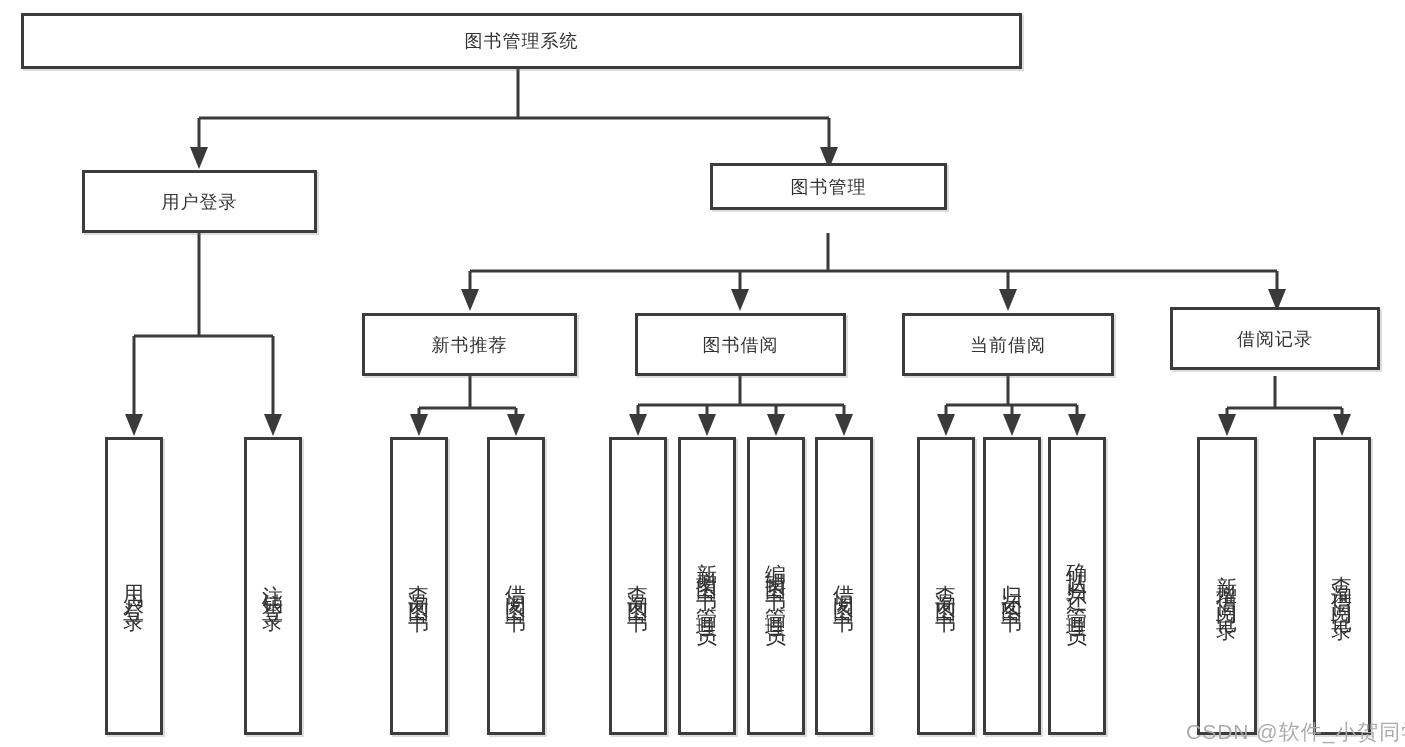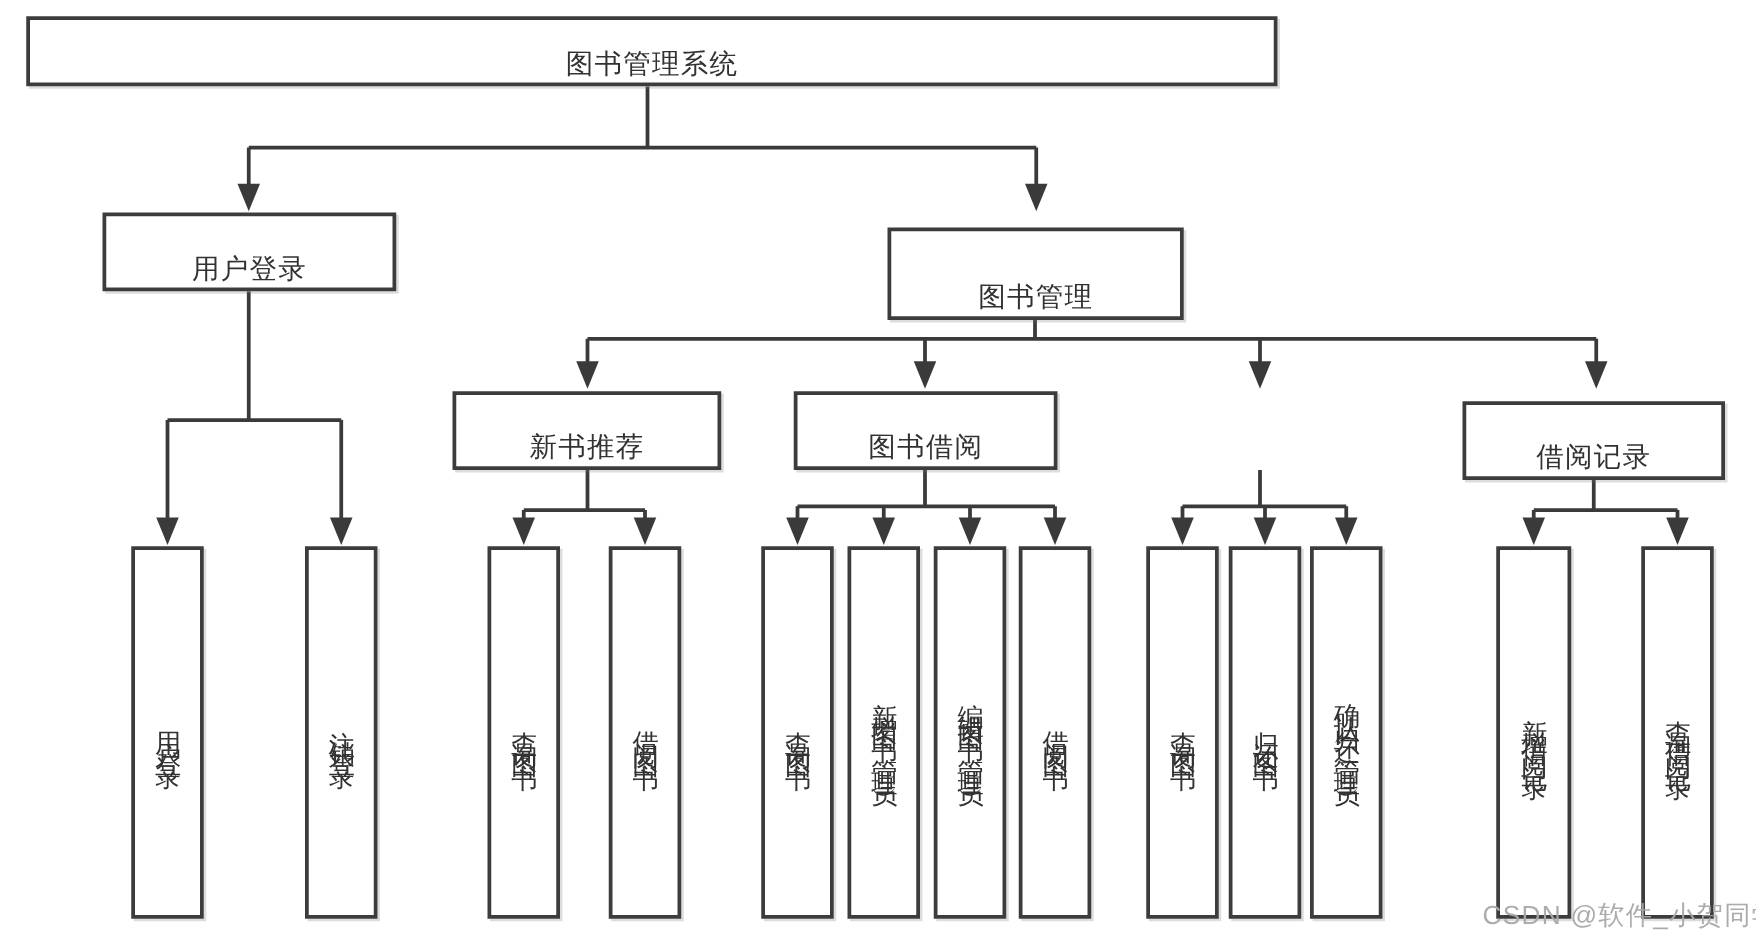--- a/index.html
+++ b/index.html
@@ -14,21 +14,21 @@
   .node{
     position:absolute;
     box-sizing:border-box;
     background:#ffffff;
     border:3px solid #3c3c3c;
     display:flex;align-items:center;justify-content:center;
     color:#323232;
     z-index:2;
     box-shadow:2px 2px 0 rgba(120,120,120,0.25);
   }
-  .hnode{font-size:22px;letter-spacing:1px;align-items:flex-end;}
+  .hnode{font-size:18px;letter-spacing:1px;}
   .vnode{font-size:21px;}
   .vnode .vtext{
     writing-mode:vertical-rl;
     letter-spacing:9px;
     line-height:1;
   }
   .watermark{
     position:absolute;
     z-index:5;
     font-size:21px;
@@ -100,31 +100,34 @@
     </g>
   </svg>
 
   <div class="node hnode" style="left:21px;top:13px;width:1001px;height:56px">
     <span>图书管理系统</span>
   </div>
 
   <div class="node hnode" style="left:82px;top:170px;width:235px;height:63px">
     <span>用户登录</span>
   </div>
-  <div class="node hnode" style="left:710px;top:182px;width:237px;height:74px">
+  <div class="node hnode" style="left:710px;top:163px;width:237px;height:47px">
     <span>图书管理</span>
   </div>
 
   <div class="node hnode" style="left:635px;top:313px;width:211px;height:63px">
     <span>图书借阅</span>
   </div>
   <div class="node hnode" style="left:362px;top:313px;width:215px;height:63px">
     <span>新书推荐</span>
   </div>
-  <div class="node hnode" style="left:1170px;top:321px;width:210px;height:63px">
+  <div class="node hnode" style="left:902px;top:313px;width:212px;height:63px">
+    <span>当前借阅</span>
+  </div>
+  <div class="node hnode" style="left:1170px;top:307px;width:210px;height:63px">
     <span>借阅记录</span>
   </div>
 
   <div class="node vnode" style="left:105px;top:437px;width:58px;height:298px">
     <span class="vtext">用户登录</span>
   </div>
   <div class="node vnode" style="left:244px;top:437px;width:58px;height:298px">
     <span class="vtext">注销登录</span>
   </div>
 

